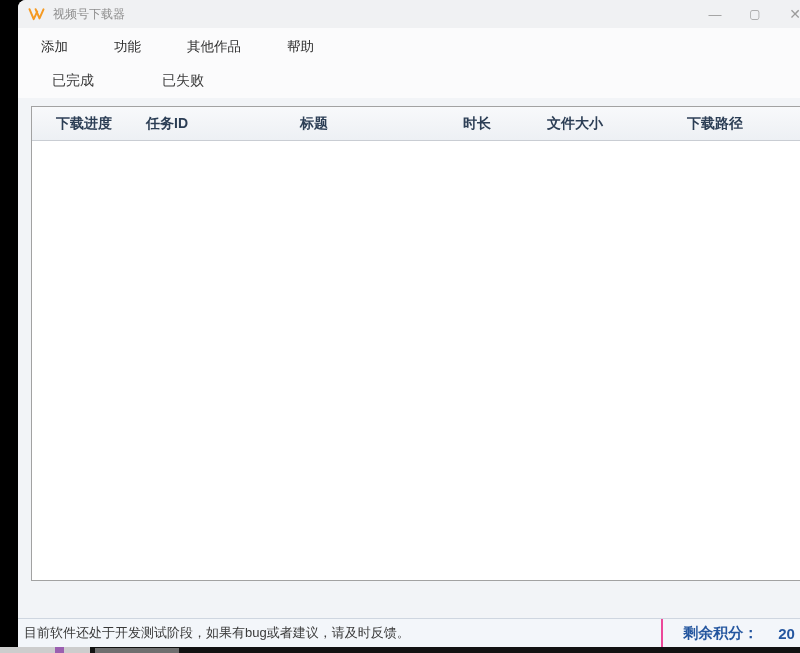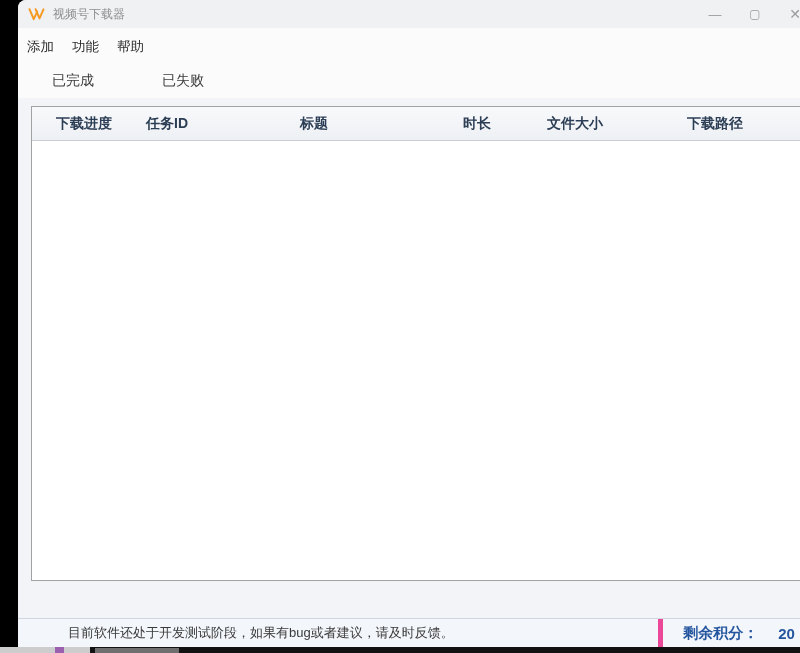--- a/index.html
+++ b/index.html
@@ -36,21 +36,21 @@
   }
   .win-btn.max { font-size:12px; }
   .win-btn.close { font-size:14px; }
   
   .menubar {
     height:30px; flex:0 0 30px;
     background:#fbfbfc;
     display:flex; align-items:center;
     font-size:13.5px; color:#2e2e2e;
   }
-  .menu-item { padding:0 9px; line-height:30px;margin-top:8px; }
+  .menu-item { padding:0 23px; line-height:30px;margin-top:8px; }
   
   .tabstrip {
     margin-top:6px;
     height:34px; flex:0 0 34px;
     display:flex; align-items:center;
     background:#fbfbfc;
   }
   .tab {
     height:32px; display:flex; align-items:center; justify-content:center;
     font-size:14px;
@@ -95,22 +95,21 @@
     background:#f3f6fa;
     border-top:1px solid #cfd6e0;
     display:flex; align-items:stretch;
     font-size:13px;
   }
   .status-message {
     flex:1 1 auto;
     display:flex; align-items:center;
     padding-left:6px;
     color:#3a3a3a;
-    border-right:5px solid #ec4899;
-    margin-left:44px;
+    border-right:2px solid #ec4899;
   }
   .credits {
     flex:0 0 152px;
     display:flex; align-items:center; justify-content:center;
     color:#24569f; font-weight:bold;
   }
   .credits-label { font-size:15px; }
   .credits-value { font-size:15px; margin-left:20px; }
   
   .bottom-strip {
@@ -138,20 +137,21 @@
     <div class="win-controls">
       <div class="win-btn min">—</div>
       <div class="win-btn max">▢</div>
       <div class="win-btn close">✕</div>
     </div>
   </div>
 
   <div class="menubar">
     <span class="menu-item">添加</span>
     <span class="menu-item">功能</span>
+    <span class="menu-item">其他作品</span>
     <span class="menu-item">帮助</span>
   </div>
 
   <div class="tabstrip">
     <div class="tab inactive">已完成</div>
     <div class="tab inactive">已失败</div>
   </div>
 
   <div class="content">
     <div class="dl-table">

